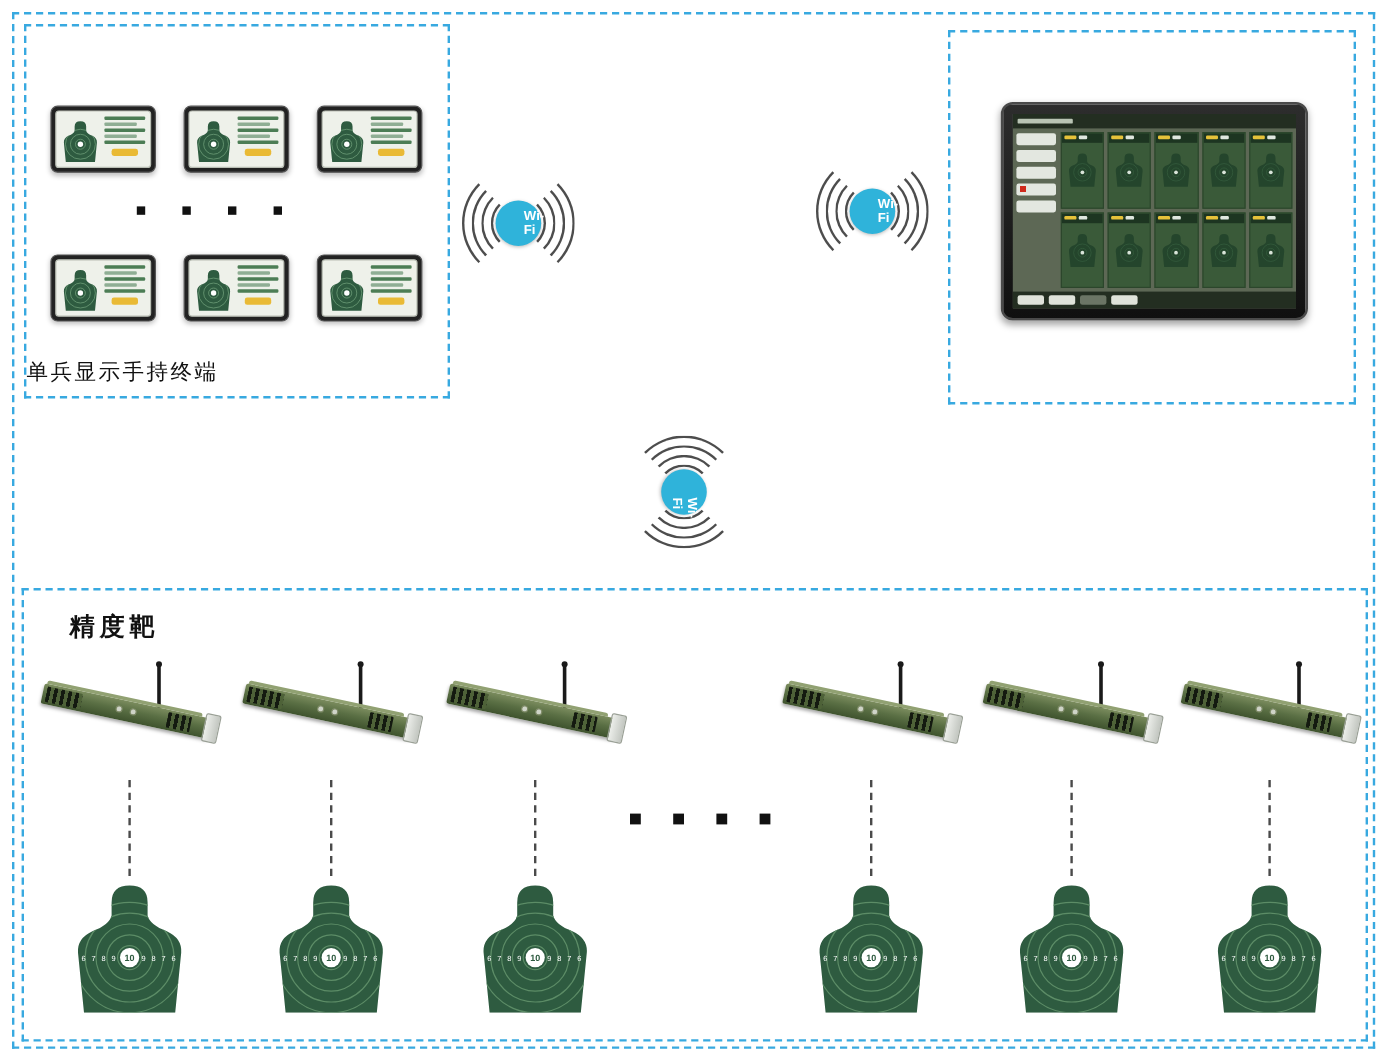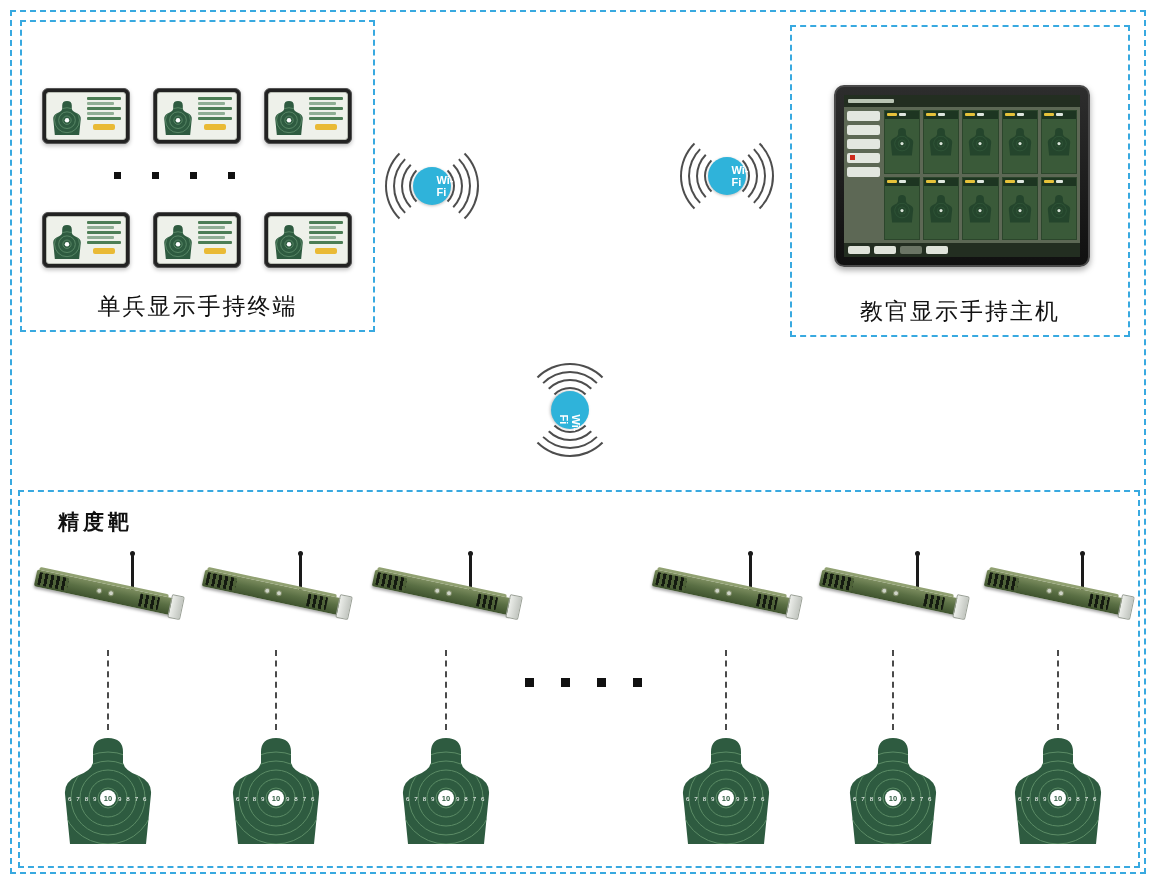--- a/index.html
+++ b/index.html
@@ -10,22 +10,22 @@
   .outer-frame { position:absolute; left:10px; top:10px; width:1136px; height:864px;
     border:2px dashed #38a9e0; }
   .group-box { position:absolute; border:2px dashed #38a9e0; background:#fff; }
   .box-terminals { left:20px; top:20px; width:355px; height:312px; }
   .box-instructor { left:790px; top:25px; width:340px; height:312px; }
   .box-ap { position:absolute; left:497px; top:28px; width:176px; height:303px;
     border:3px solid #1796d6; background:#fff; }
   .box-targets { position:absolute; left:18px; top:490px; width:1122px; height:378px;
     border:2px dashed #38a9e0; background:#fff; }
 
-  .zone-label { position:absolute; left:0; right:0; bottom:8px; text-align:center;
-    font-size:23px; color:#111; letter-spacing:2px; font-weight:500; }
+  .zone-label { position:absolute; left:0; right:0; bottom:8px; 
+    font-size:18px; color:#111; letter-spacing:2px; font-weight:500; }
   .targets-title { position:absolute; left:38px; top:16px; font-size:21px; color:#111;
     letter-spacing:4px; font-weight:600; }
 
   
   .tablet-sm { position:absolute; width:88px; height:56px; background:#222; border:1px solid #555;
     border-radius:6px; padding:3px; box-shadow:0 2px 4px rgba(0,0,0,.25); }
   .tablet-sm .screen-sm { width:100%; height:100%; background:#eef1ea; border:1px solid #b9beb4;
     border-radius:3px; display:flex; overflow:hidden; }
   .mini-target { width:32px; height:42px; margin:3px 2px 0 4px; flex:0 0 auto; }
   .rows { flex:1; display:flex; flex-direction:column; gap:2px; padding:4px 4px 3px 2px; }
@@ -437,21 +437,20 @@
             </div>
         </div>
         <div class="s-bottom">
           <div class="b-btn"></div>
           <div class="b-btn"></div>
           <div class="b-btn dark"></div>
           <div class="b-btn"></div>
         </div>
       </div>
     </div>
-    <div class="zone-label">教官显示手持主机</div>
   </div>
 
   <div class="wifi" style="left:357px; top:146px;">
     <i class="wave w1"></i>
       <i class="wave w2"></i>
       <i class="wave w3"></i>
       <i class="wave w4"></i>
     <span class="bubble">Wi-Fi</span>
   </div>
   <div class="wifi" style="left:652px; top:136px;">

